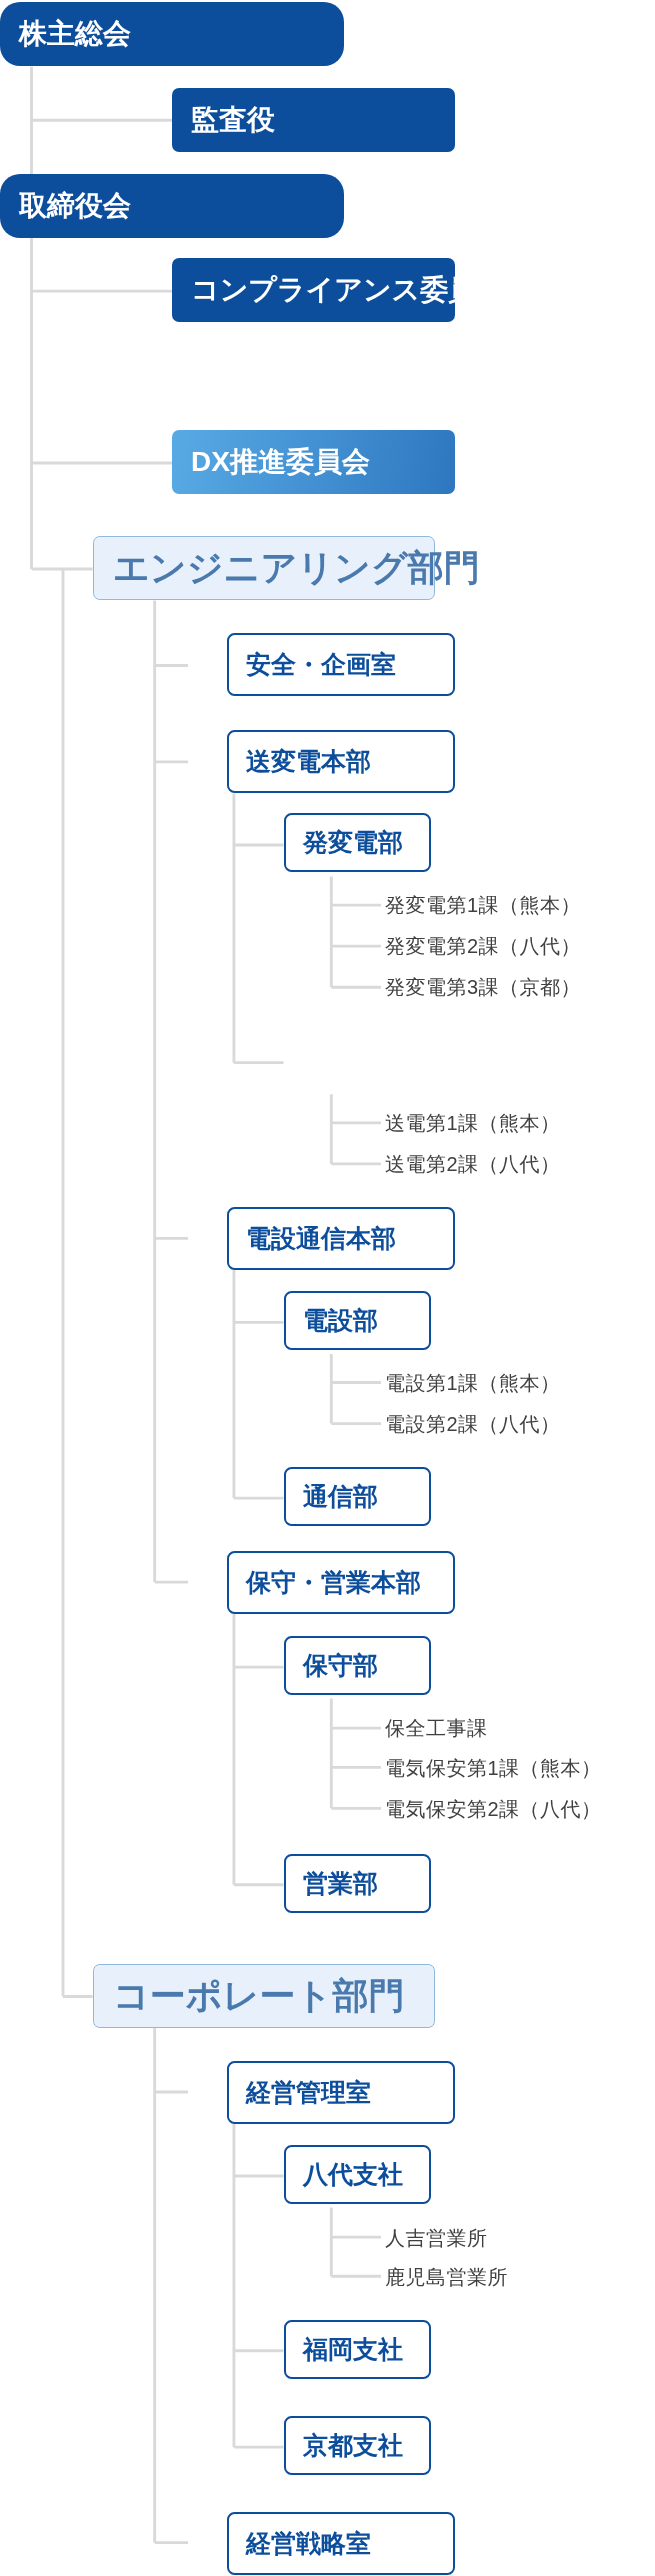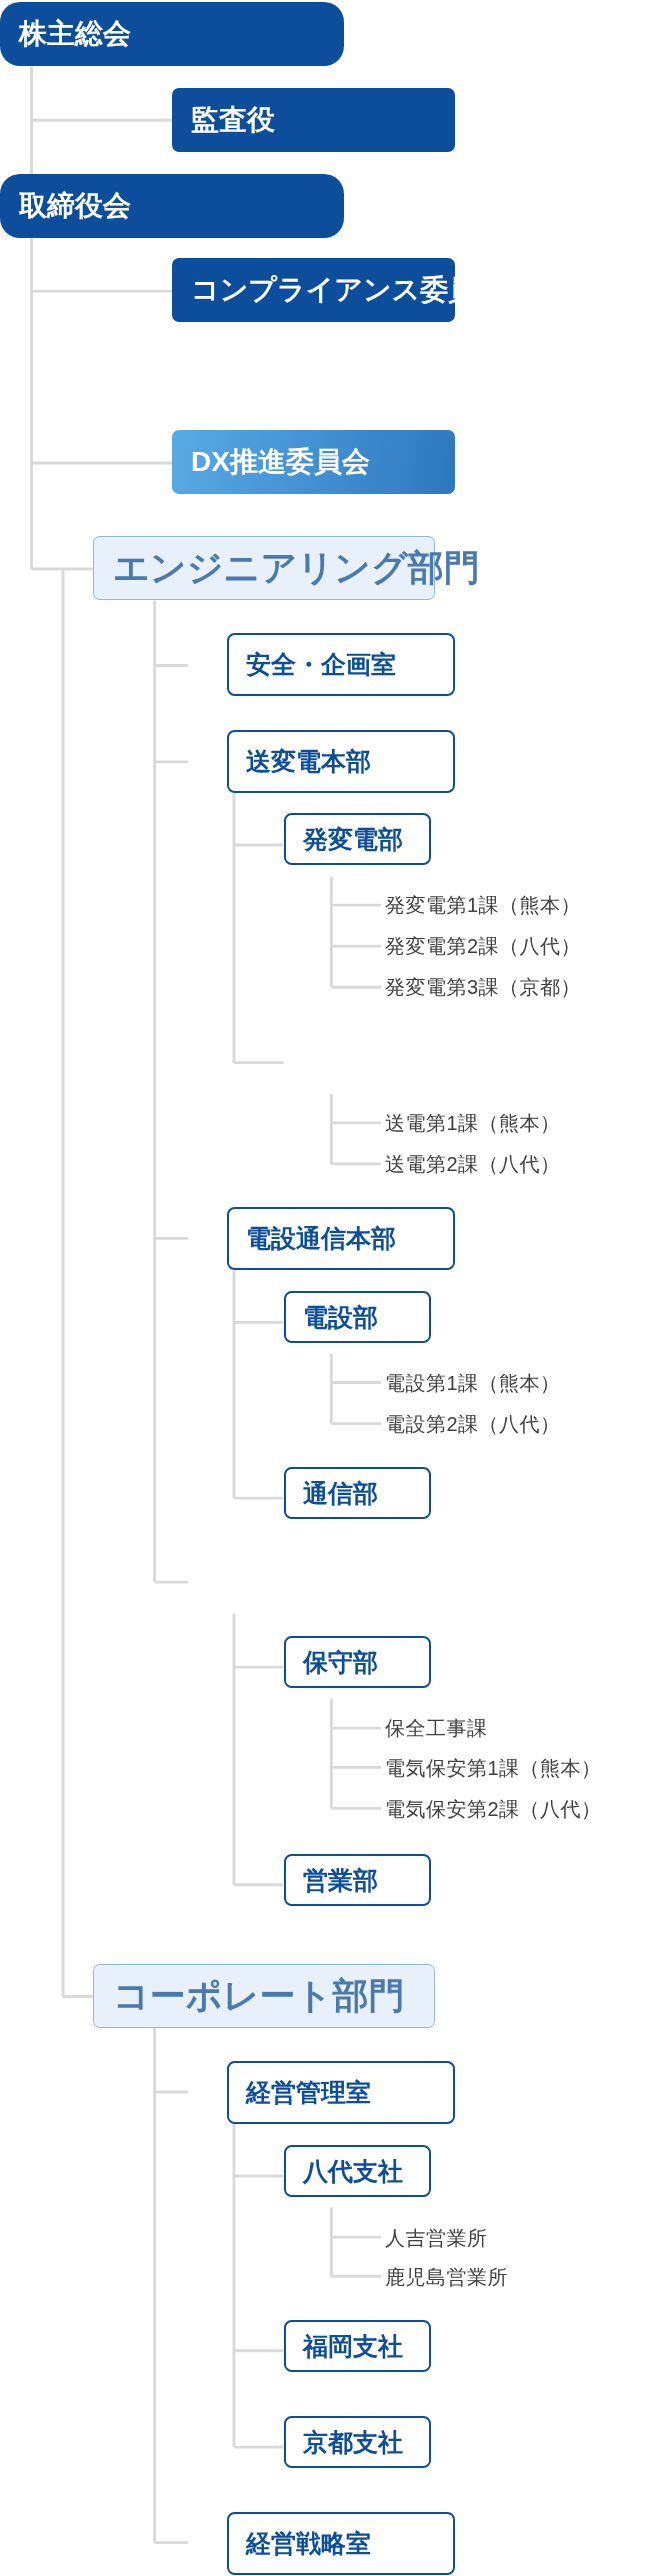--- a/index.html
+++ b/index.html
@@ -29,21 +29,21 @@
     left:93px;width:342px;height:64px;border-radius:6.7px;
     background:var(--div_fill,#e8f1fb);border:1.9px solid var(--div_border,#8fb8dc);
     color:var(--div_text,#4a7aad);font-size:36px;padding-left:19px;
   }
   .dept{
     left:188px;width:228px;height:63px;border-radius:7.6px;
     background:#ffffff;border:2.4px solid var(--primary,#0d4e9c);
     color:var(--primary,#0d4e9c);font-size:25px;padding-left:17px;margin-left:39px;
   }
   .sub{
-    left:284px;width:147px;height:52px;border-radius:7.6px;
+    left:284px;width:147px;height:59px;border-radius:7.6px;
     background:#ffffff;border:2.4px solid var(--primary,#0d4e9c);
     color:var(--primary,#0d4e9c);font-size:25px;padding-left:17px;
   }
   .leaf{
     position:absolute;left:385px;transform:translateY(-50%);
     color:var(--leaf_text,#404040);font-size:20px;line-height:1;
     white-space:nowrap;letter-spacing:0.5px;
   }
 </style>
 </head>
@@ -92,20 +92,21 @@
   <div class="leaf" style="top:987px">発変電第3課（京都）</div>
   <div class="leaf" style="top:1123px">送電第1課（熊本）</div>
   <div class="leaf" style="top:1164px">送電第2課（八代）</div>
 
   <div class="box dept" style="top:1207px">電設通信本部</div>
   <div class="box sub" style="top:1291px">電設部</div>
   <div class="leaf" style="top:1383px">電設第1課（熊本）</div>
   <div class="leaf" style="top:1424px">電設第2課（八代）</div>
   <div class="box sub" style="top:1467px">通信部</div>
 
+  <div class="box dept" style="top:1551px">保守・営業本部</div>
   <div class="box sub" style="top:1636px">保守部</div>
   <div class="leaf" style="top:1728px">保全工事課</div>
   <div class="leaf" style="top:1768px">電気保安第1課（熊本）</div>
   <div class="leaf" style="top:1809px">電気保安第2課（八代）</div>
   <div class="box sub" style="top:1854px">営業部</div>
 
   <div class="box division" style="top:1964px">コーポレート部門</div>
 
   <div class="box dept" style="top:2061px">経営管理室</div>
   <div class="box sub" style="top:2145px">八代支社</div>

